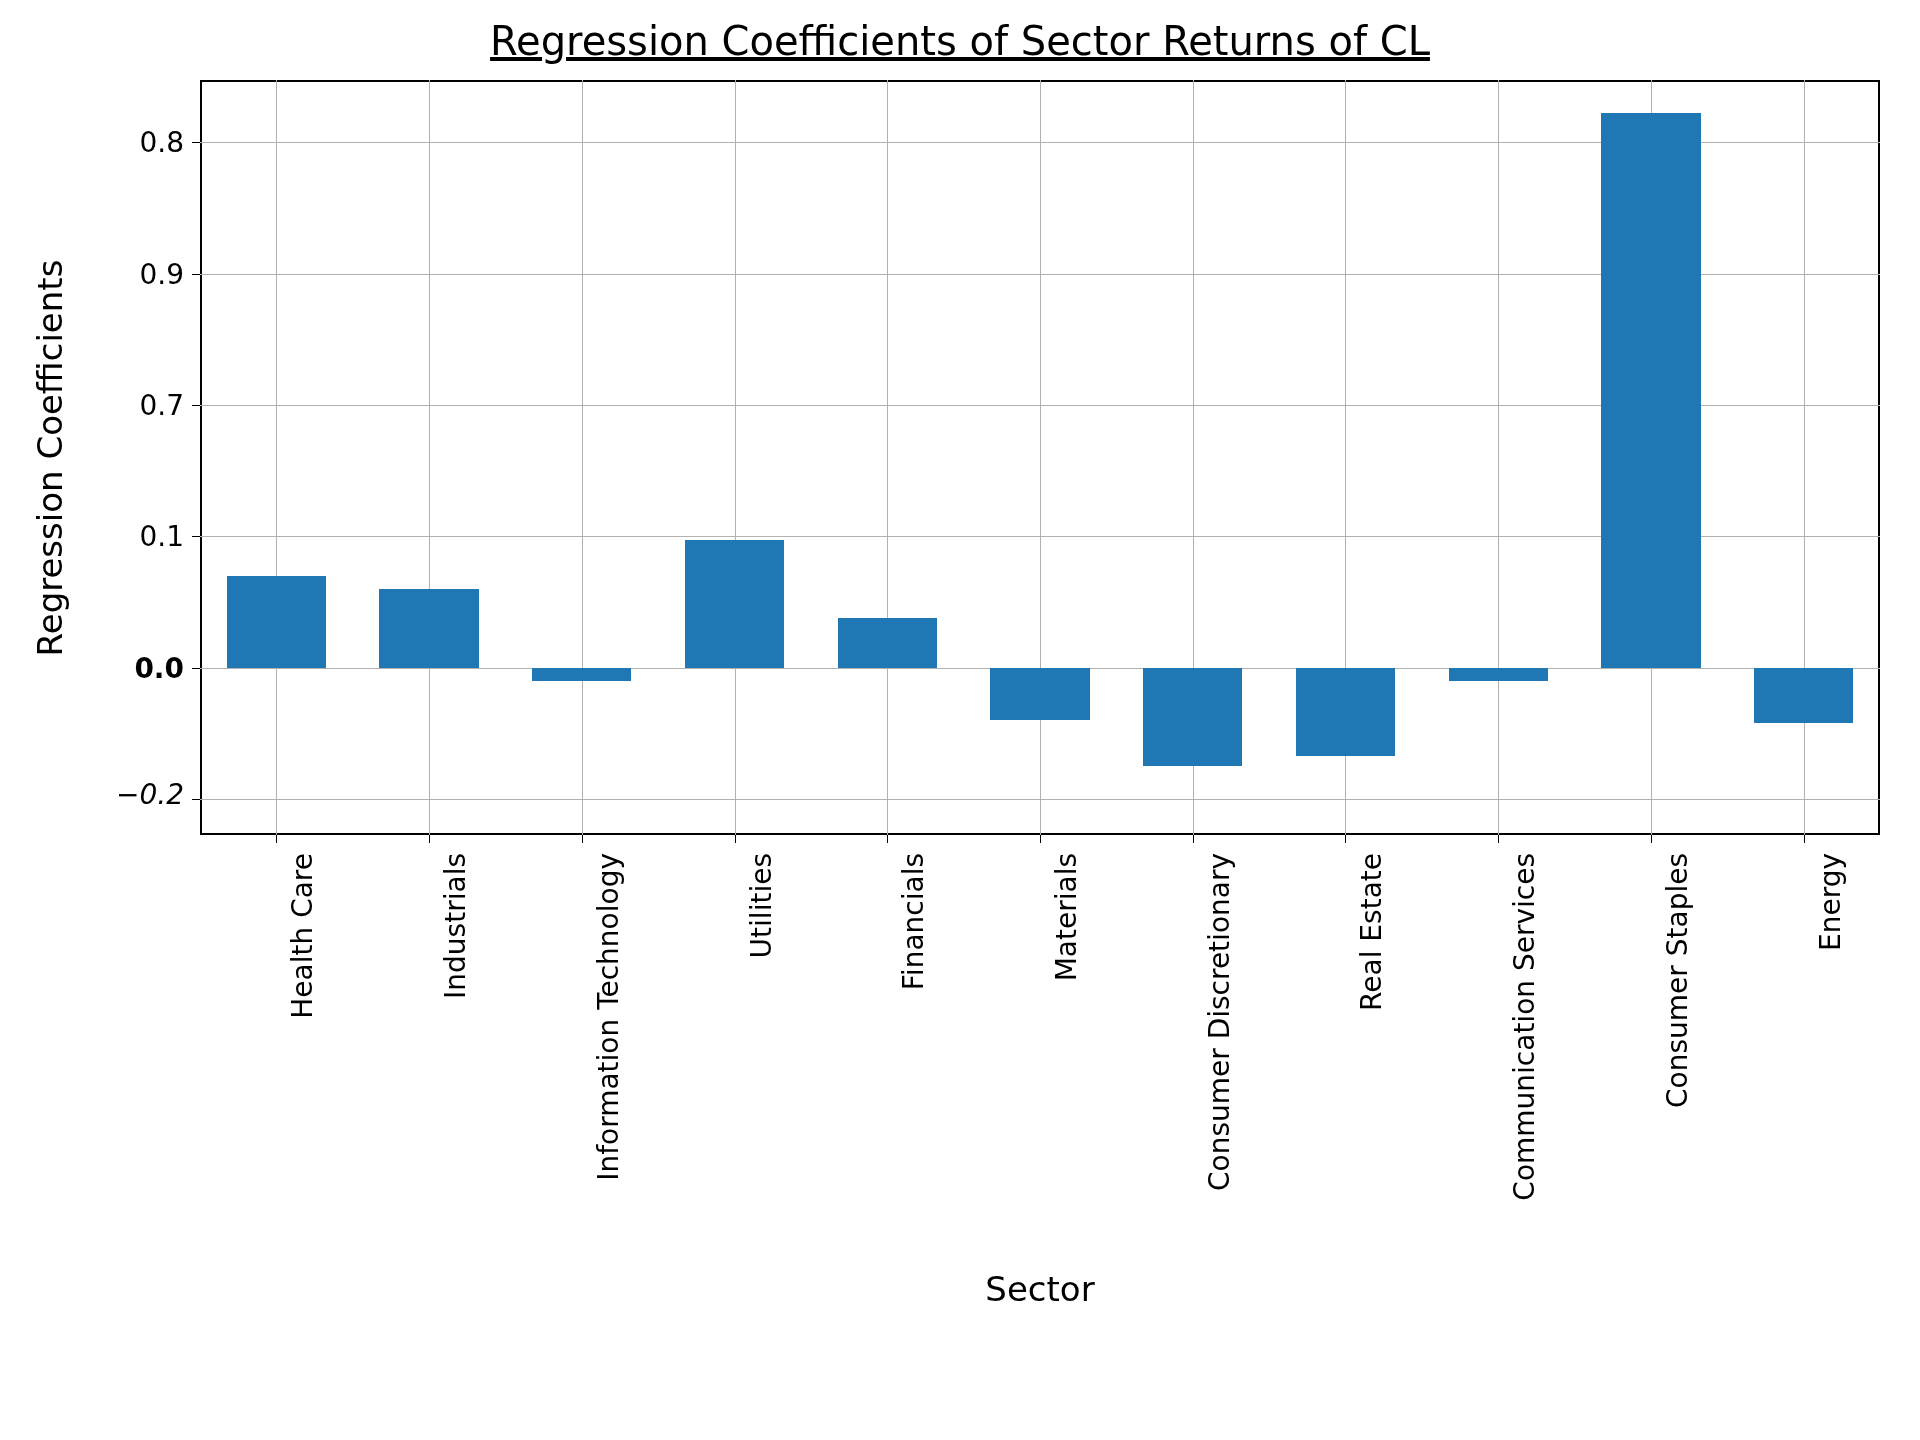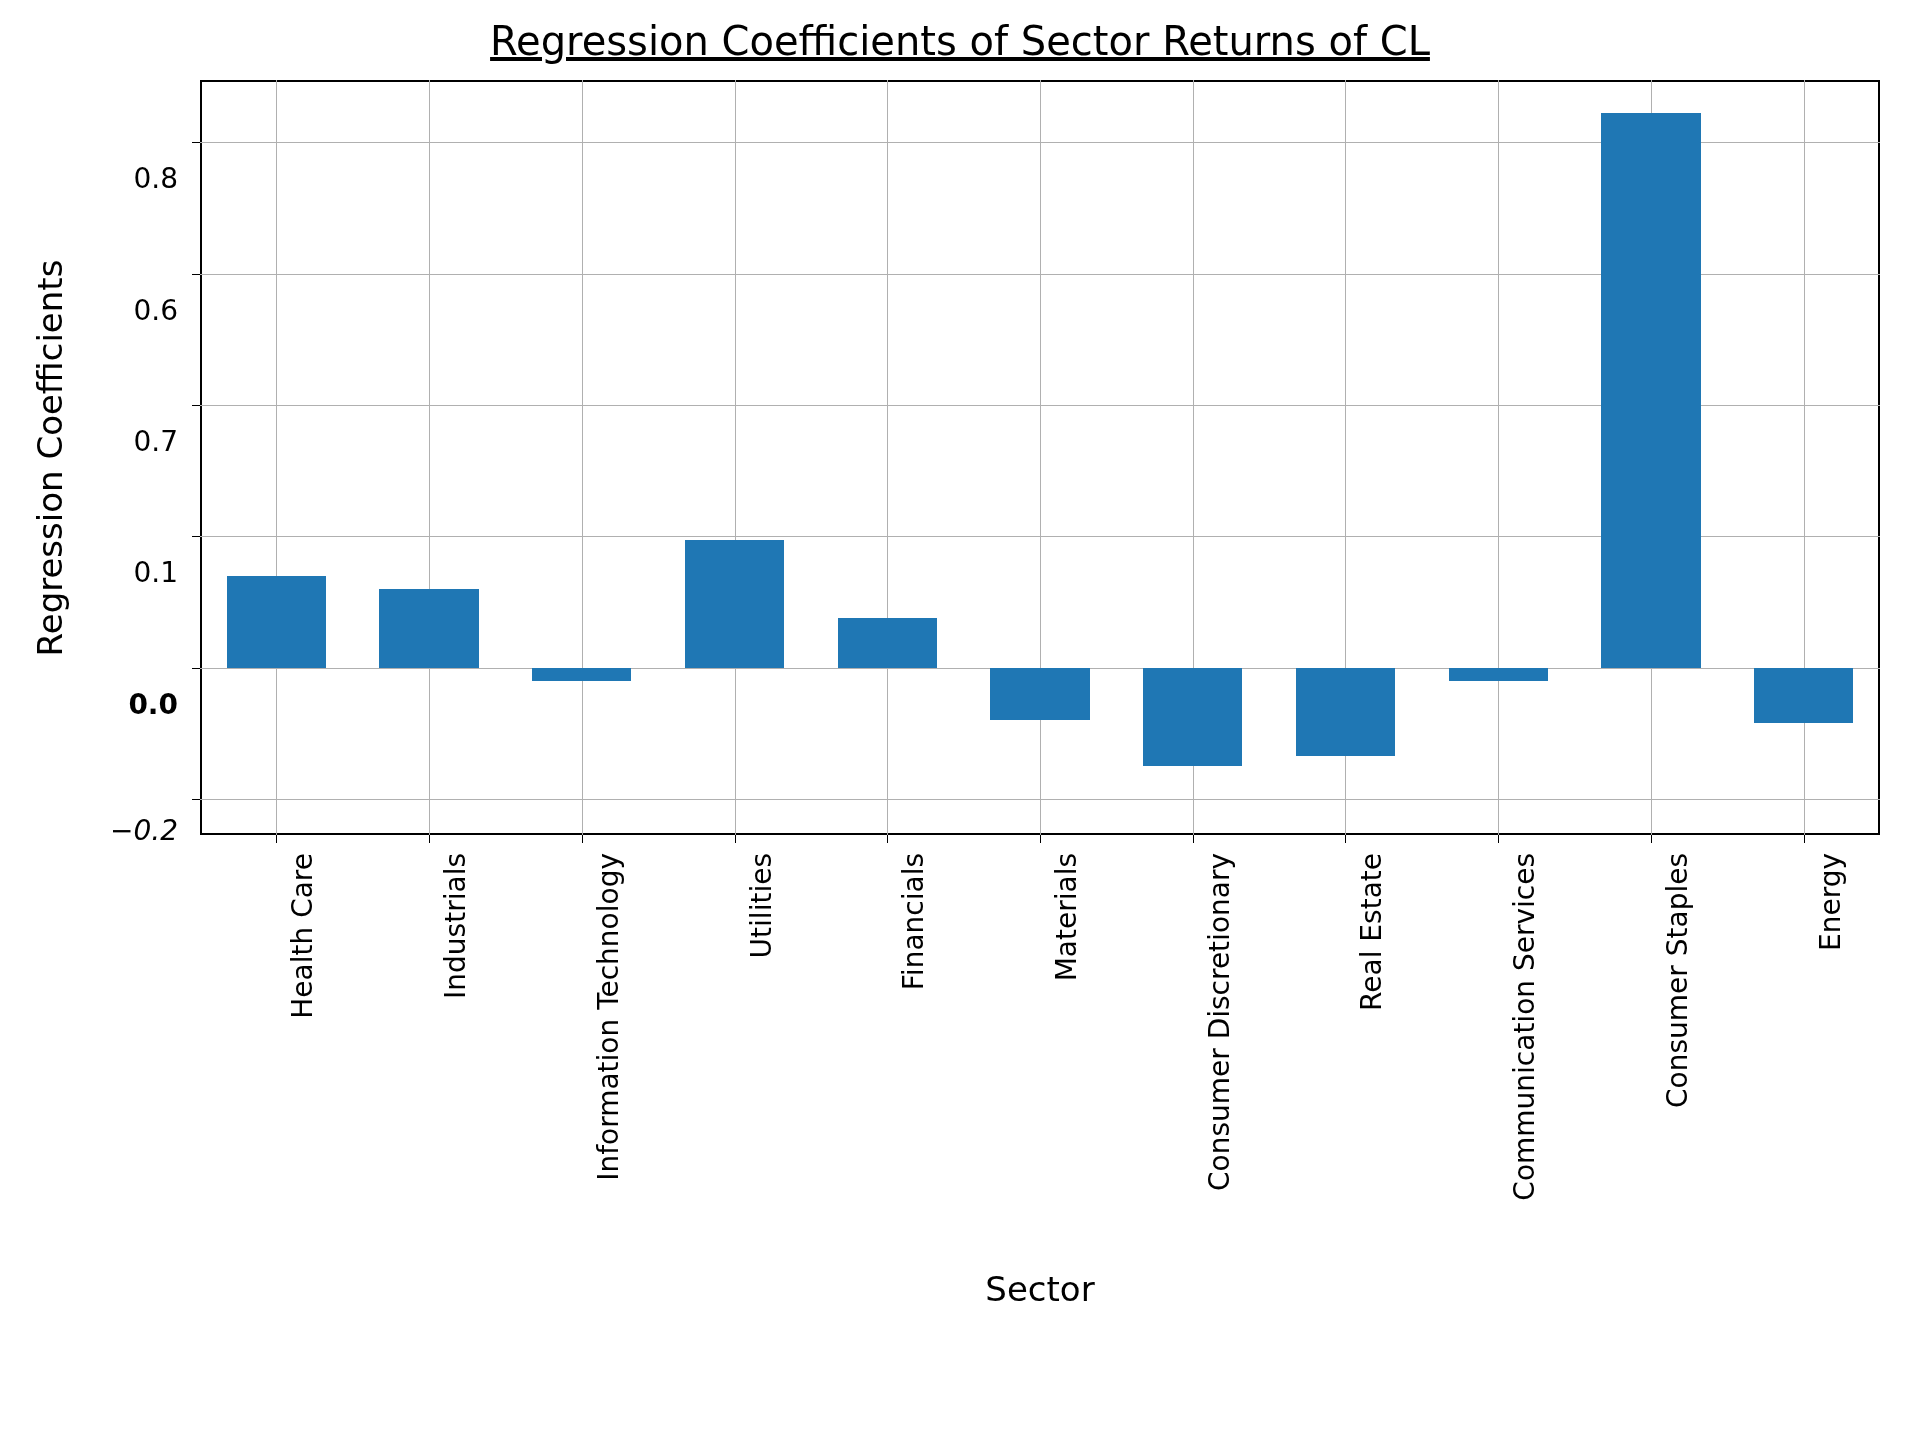--- a/index.html
+++ b/index.html
@@ -40,25 +40,24 @@
     .gridline-h, .gridline-v {
       position: absolute;
       background: #b0b0b0;
     }
     .gridline-h { height: 1px; width: 100%; }
     .gridline-v { width: 1px; height: 100%; }
     .ytick-label {
       position: absolute;
       right: 100%;
       transform: translateY(-50%);
-      padding-right: 22px;
+      padding-right: 16px;
       font-size: 28px;
       color: #000;
       white-space: nowrap;
-      margin-top: 36px;
     }
     .xtick-label {
       position: absolute;
       top: 100%;
       transform-origin: top right;
       transform: translateX(-100%) rotate(-90deg);
       padding-right: 0px;
       font-size: 28px;
       color: #000;
       white-space: nowrap;
@@ -111,21 +110,21 @@
       <div class="tickmark-y" style="top: 587.587px;"></div>
       <div class="ytick-label" style="top: 587.587px; font-weight: bold;">0.0</div>
       <div class="gridline-h" style="top: 456.283px;"></div>
       <div class="tickmark-y" style="top: 456.283px;"></div>
       <div class="ytick-label" style="top: 456.283px;">0.1</div>
       <div class="gridline-h" style="top: 324.978px;"></div>
       <div class="tickmark-y" style="top: 324.978px;"></div>
       <div class="ytick-label" style="top: 324.978px;">0.7</div>
       <div class="gridline-h" style="top: 193.674px;"></div>
       <div class="tickmark-y" style="top: 193.674px;"></div>
-      <div class="ytick-label" style="top: 193.674px;">0.6</div>
+      <div class="ytick-label" style="top: 193.674px;">0.9</div>
       <div class="gridline-h" style="top: 62.3696px;"></div>
       <div class="tickmark-y" style="top: 62.3696px;"></div>
       <div class="ytick-label" style="top: 62.3696px;">0.8</div>
       <div class="gridline-v" style="left: 76.3636px;"></div>
       <div class="bar" style="left: 26.7273px; width: 99.2727px; top: 495.674px; height: 91.913px; background: rgb(31, 119, 180);"></div>
       <div class="tickmark-x" style="left: 76.3636px;"></div>
       <div class="xtick-label" style="left: 86.3636px;">Health Care</div>
       <div class="gridline-v" style="left: 229.091px;"></div>
       <div class="bar" style="left: 179.455px; width: 99.2727px; top: 508.804px; height: 78.7826px; background: rgb(31, 119, 180);"></div>
       <div class="tickmark-x" style="left: 229.091px;"></div>

